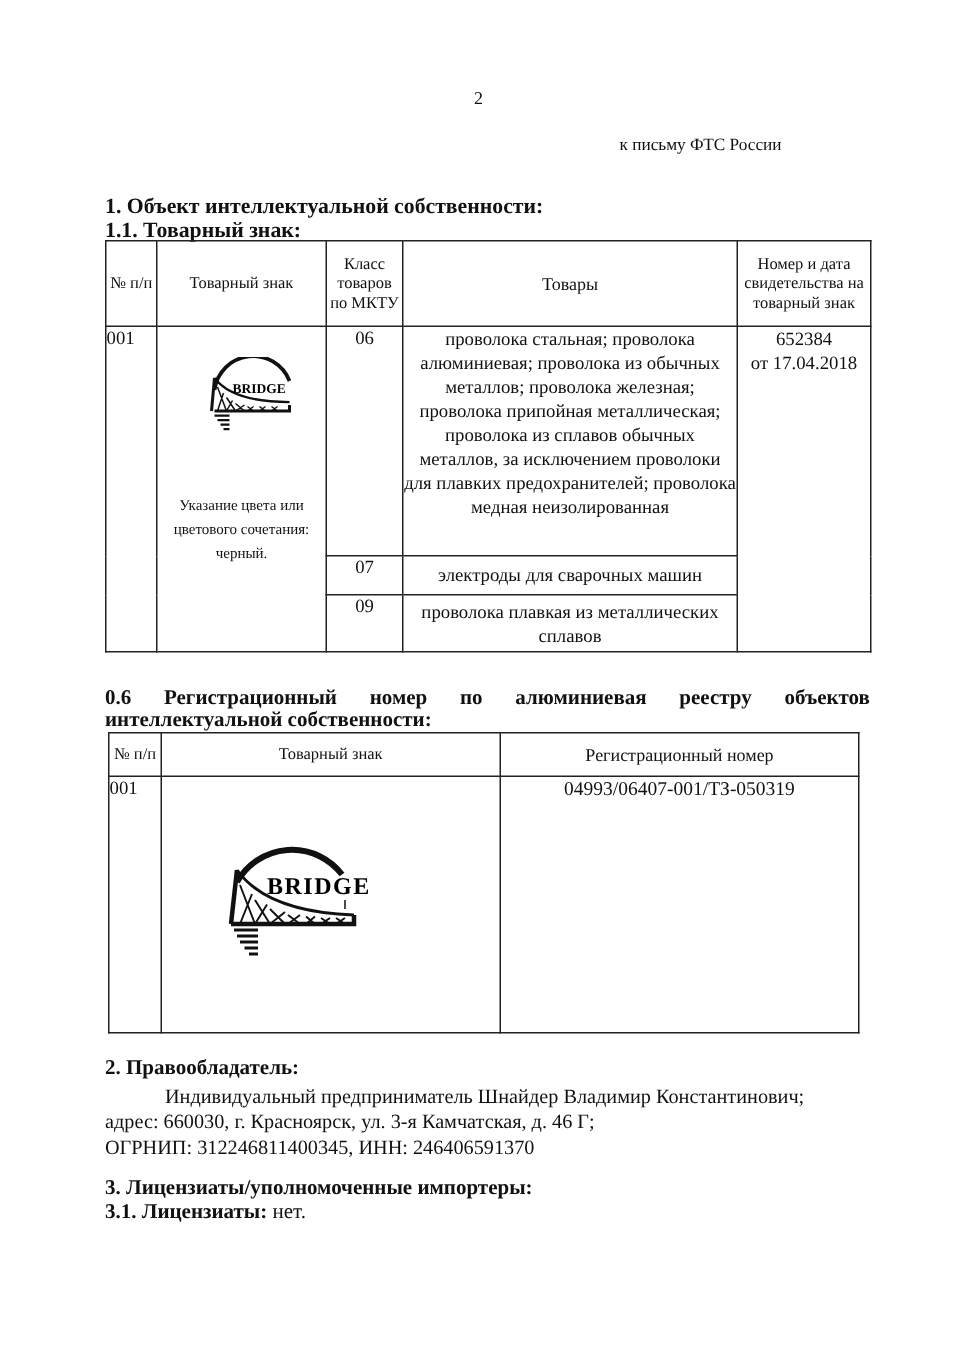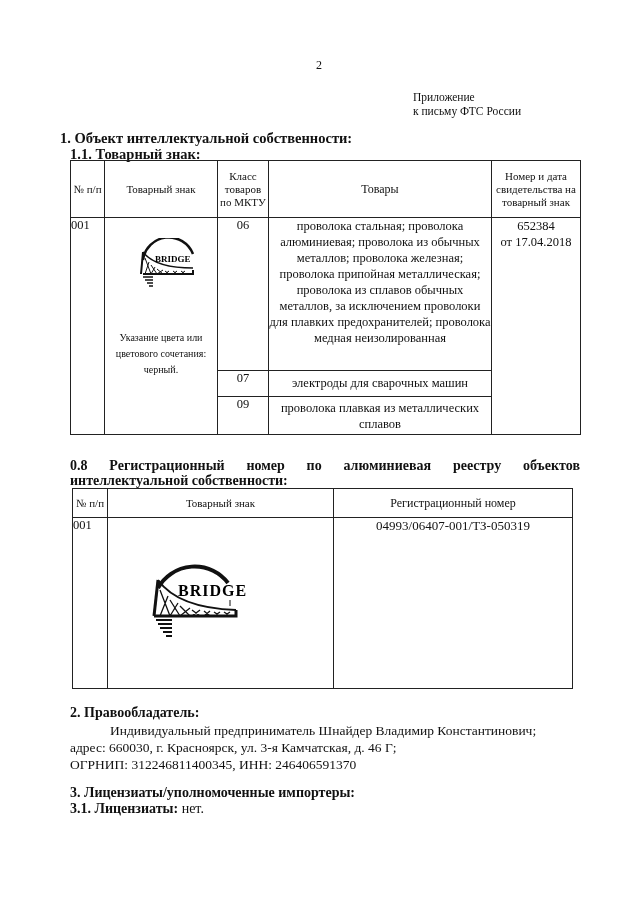--- a/index.html
+++ b/index.html
@@ -7,21 +7,21 @@
     width: 640px; height: 905px; position: relative; overflow: hidden;
     font-family: "Liberation Serif", "DejaVu Serif", serif;
     color: #111;
   }
   .abs { position: absolute; }
   .page-num { left: 316px; top: 58px; font-size: 12px; }
   .appendix { left: 413px; top: 90px; font-size: 11.5px; line-height: 14px; }
   .appendix .hand { font-family: "DejaVu Sans", sans-serif; font-style: italic; font-size: 12px; letter-spacing: 0.5px; border-bottom: 1px solid #222; padding: 0 2px; }
   .appendix .hand.big { font-size: 14px; }
   .h1 { font-weight: bold; font-size: 14.5px; }
-  .sec1 { left: 60px; top: 130px; }
+  .sec1 { left: 70px; top: 130px; }
   .sec11 { left: 70px; top: 146px; }
 
   table.t1 { position: absolute; left: 70px; top: 160px; border-collapse: collapse; font-size: 12.5px; }
   table.t1 td, table.t1 th { border: 1.2px solid #222; vertical-align: top; padding: 0; font-weight: normal; }
   table.t1 th { font-size: 11px; line-height: 13px; text-align: center; vertical-align: middle; }
   .c-num { width: 33px; }
   .c-mark { width: 112px; }
   .c-cls { width: 50px; }
   .c-goods { width: 222px; }
   .c-cert { width: 88px; }
@@ -53,21 +53,20 @@
   .sec3 { left: 70px; top: 785px; }
   .sec31 { left: 70px; top: 801px; }
   .sec31 .normal { font-weight: normal; }
 </style>
 </head>
 <body>
 
 <div class="abs page-num">2</div>
 
 <div class="abs appendix">
-  <div>Приложение</div>
   <div>к письму ФТС России</div>
 </div>
 
 <div class="abs h1 sec1">1. Объект интеллектуальной собственности:</div>
 <div class="abs h1 sec11">1.1. Товарный знак:</div>
 
 <table class="t1">
   <tbody>
       <tr style="height:57px;">
     <th class="c-num">№ п/п</th>
@@ -105,21 +104,21 @@
   </tr>
   <tr style="height:38px;padding-left:44px;">
     <td class="c-cls cls-text">09</td>
     <td class="c-goods goods-text" style="padding-top:3px;">проволока плавкая из металлических сплавов</td>
   </tr>
 </tbody>
   </table>
 
 <div class="abs sec12">
   <div class="justify">
-    <span>0.8</span>
+    <span>0.6</span>
     <span>Регистрационный</span>
     <span>номер</span>
     <span>по</span>
     <span>алюминиевая</span>
     <span>реестру</span>
     <span>объектов</span>
   </div>
   <div>интеллектуальной собственности:</div>
 </div>
 

